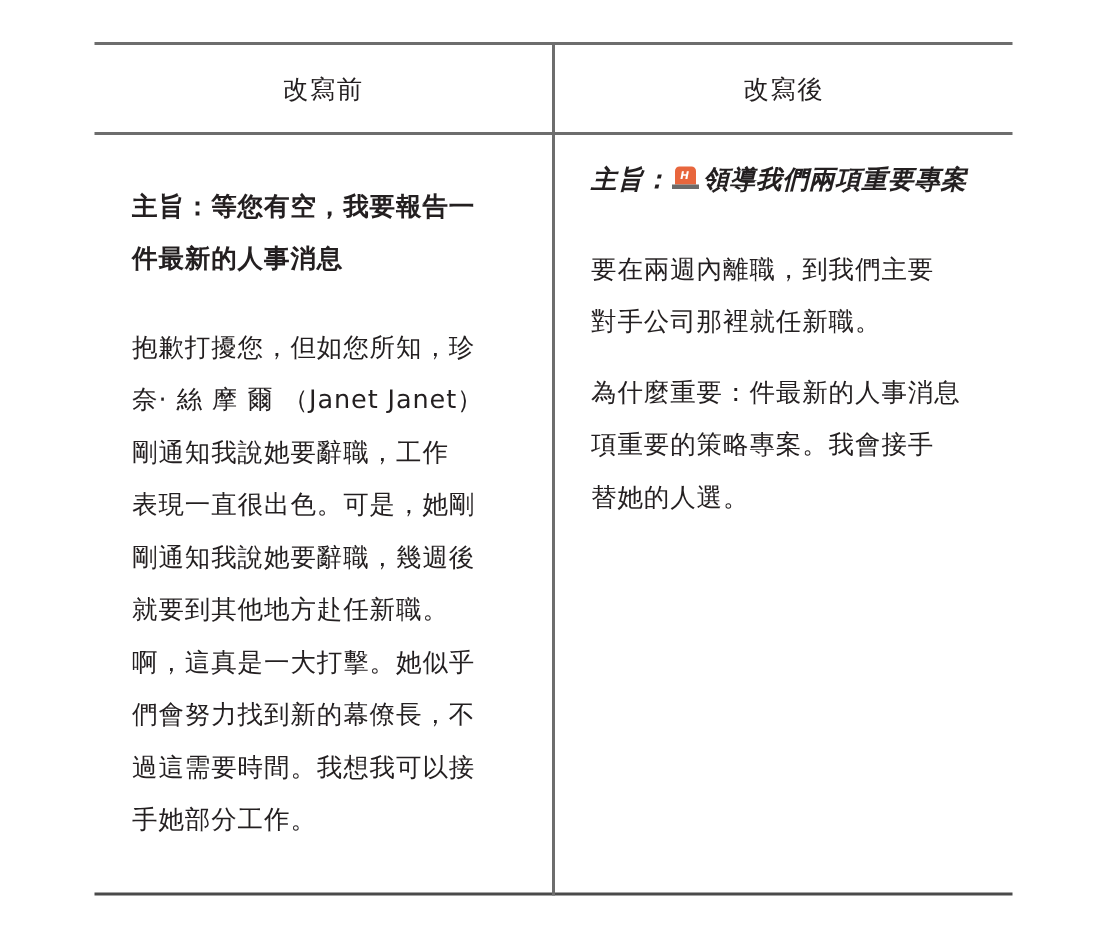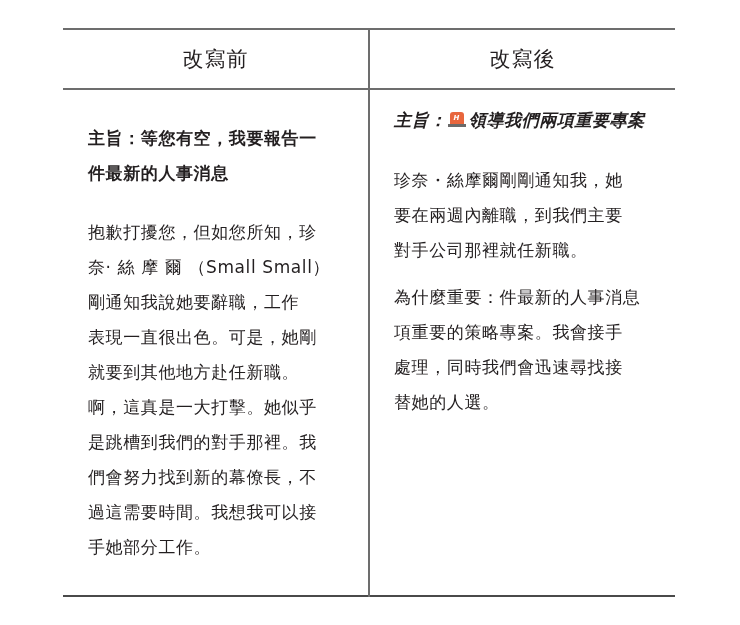--- a/index.html
+++ b/index.html
@@ -40,21 +40,21 @@
       height: 569px;
       background: #6d6d6d;
     }
     .head {
       position: absolute;
       top: 2px;
       height: 58px;
       display: flex;
       align-items: center;
       justify-content: center;
-      font-size: 21px;
+      font-size: 17px;
       color: #231f20;
       letter-spacing: 1px;
     }
     .head.left { left: 0; width: 305px; }
     .head.right { left: 307px; width: 305px; }
 
     .col {
       position: absolute;
       top: 61px;
     }
@@ -128,45 +128,43 @@
   <div class="head left">改寫前</div>
   <div class="head right">改寫後</div>
 
   <div class="col left">
     <div class="subject-block">
       <div class="line subject">主旨：等您有空，我要報告一</div>
       <div class="line subject">件最新的人事消息</div>
     </div>
     <div class="body-block">
       <div class="line">抱歉打擾您，但如您所知，珍</div>
-      <div class="line">奈· 絲 摩 爾 （Small Small）</div>
+      <div class="line">奈· 絲 摩 爾 （Janet Janet）</div>
       <div class="line">剛通知我說她要辭職，工作</div>
       <div class="line">表現一直很出色。可是，她剛</div>
+      <div class="line">剛通知我說她要辭職，幾週後</div>
       <div class="line">就要到其他地方赴任新職。</div>
       <div class="line">啊，這真是一大打擊。她似乎</div>
-      <div class="line">是跳槽到我們的對手那裡。我</div>
       <div class="line">們會努力找到新的幕僚長，不</div>
       <div class="line">過這需要時間。我想我可以接</div>
       <div class="line">手她部分工作。</div>
     </div>
   </div>
 
   <div class="col right">
     <div class="subject-block">
       <div class="line subject">
         <span>主旨：</span><span class="siren"><span class="dome"></span><span class="mark">H</span><span class="base"></span></span><span>領導我們兩項重要專案</span>
       </div>
     </div>
     <div class="body-block" style="padding-top:25px;">
-      <div class="line">珍奈・絲摩爾剛剛通知我，她</div>
       <div class="line">要在兩週內離職，到我們主要</div>
       <div class="line">對手公司那裡就任新職。</div>
     </div>
     <div class="why-block">
       <div class="line">
         <span class="bold">為什麼重要：</span><span>件最新的人事消息</span>
       </div>
       <div class="line">項重要的策略專案。我會接手</div>
-      <div class="line">處理，同時我們會迅速尋找接</div>
       <div class="line">替她的人選。</div>
     </div>
   </div>
 </div>
 
 </body></html>

